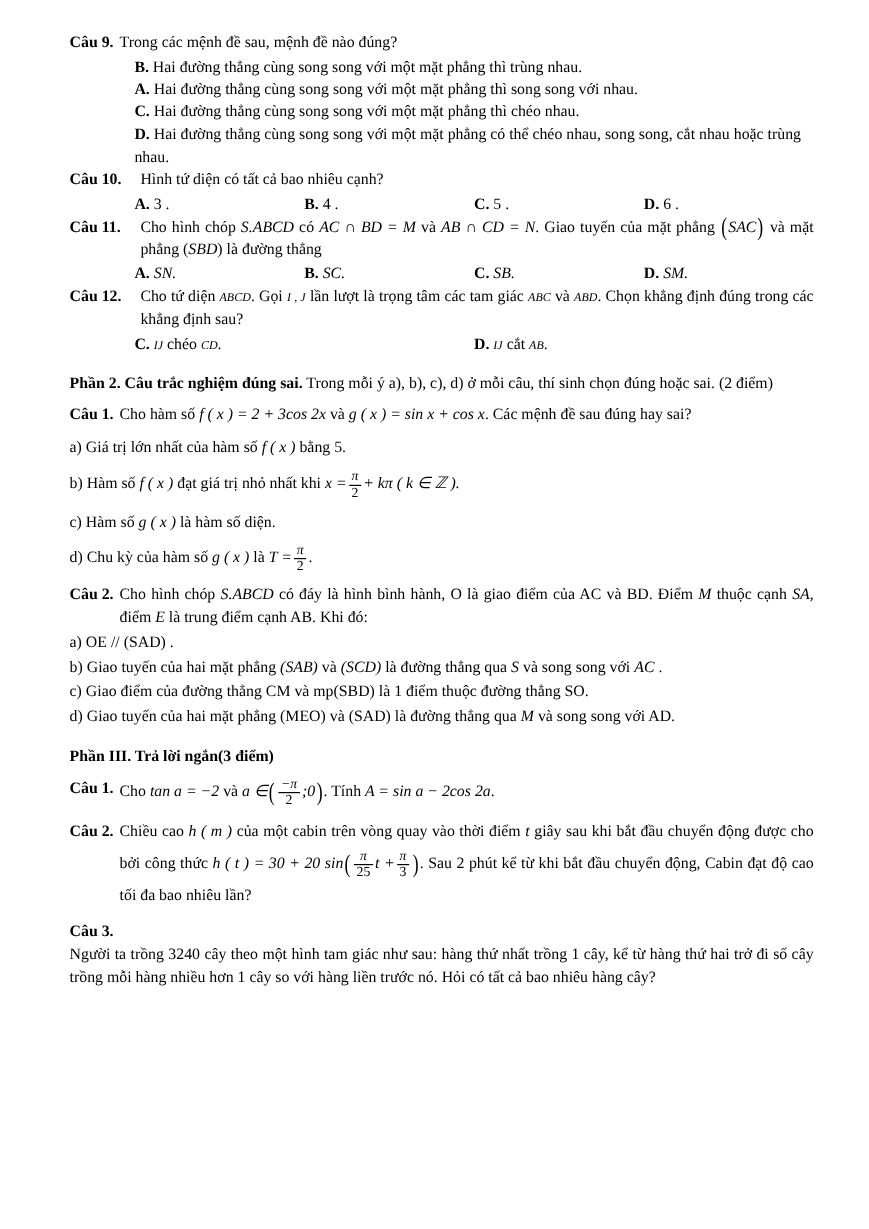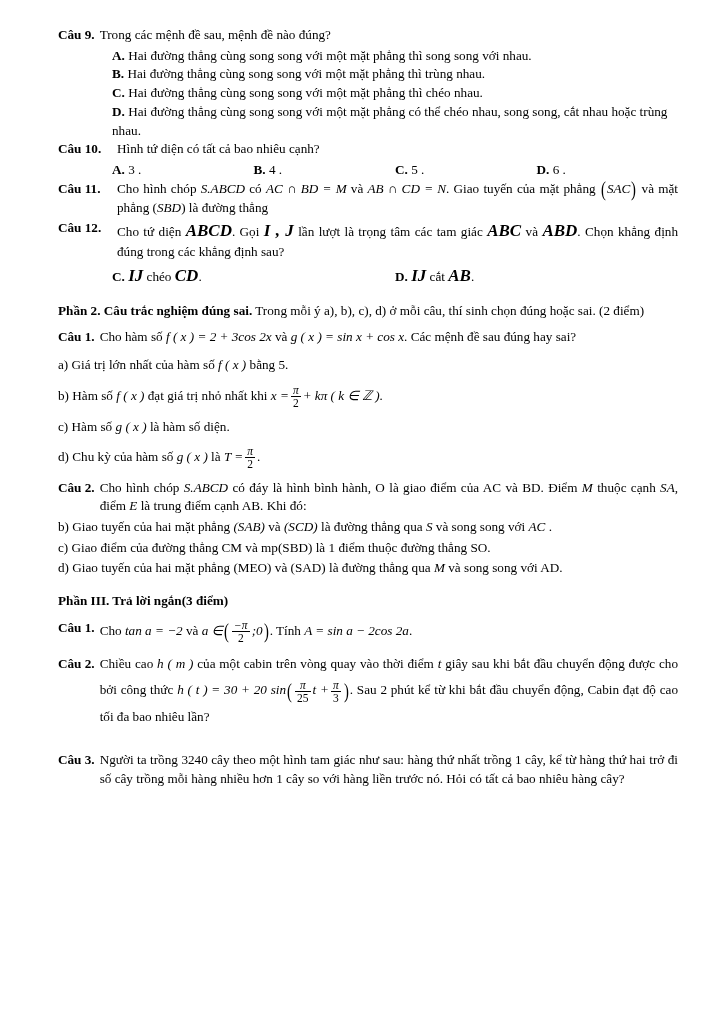--- a/index.html
+++ b/index.html
@@ -49,21 +49,21 @@
     display: flex;
     margin-left: 54px;
   }
   .row4 > div { width: 25%; }
   .row2 {
     display: flex;
     margin-left: 54px;
   }
   .row2 > div { width: 50%; }
   .it { font-style: italic; }
-  .smit { font-size: 17px; font-style: italic; font-weight: bold; }
+  .smit { font-size: 10px; font-style: italic; }
   .sec-head {
     font-weight: bold;
     margin-top: 14px;
   }
   .sec-wrap {
     margin-top: 14px;
     text-align: justify;
   }
   .para {
     margin-top: 9px;
@@ -97,26 +97,26 @@
 </head>
 <body>
 
 <div class="page">
 
   <div class="q-block">
     <span class="q-label">Câu 9.</span>
     <span class="q-body">Trong các mệnh đề sau, mệnh đề nào đúng?</span>
   </div>
   <div class="opt-line">
+    <b>B.</b>
+    <span>Hai đường thẳng cùng song song với một mặt phẳng thì trùng nhau.</span>
+  </div>
+  <div class="opt-line">
     <b>A.</b>
     <span>Hai đường thẳng cùng song song với một mặt phẳng thì song song với nhau.</span>
-  </div>
-  <div class="opt-line">
-    <b>B.</b>
-    <span>Hai đường thẳng cùng song song với một mặt phẳng thì trùng nhau.</span>
   </div>
   <div class="opt-line">
     <b>C.</b>
     <span>Hai đường thẳng cùng song song với một mặt phẳng thì chéo nhau.</span>
   </div>
   <div class="opt-line">
     <b>D.</b>
     <span>Hai đường thẳng cùng song song với một mặt phẳng có thể chéo nhau, song song, cắt nhau hoặc trùng nhau.</span>
   </div>
 
@@ -151,20 +151,38 @@
       <span>có</span>
       <span class="it">AC ∩ BD = M</span>
       <span>và</span>
       <span class="it">AB ∩ CD = N</span><span>. Giao tuyến của mặt phẳng</span>
       <span class="nowrap"><span class="bigparen">(</span><span class="it">SAC</span><span class="bigparen">)</span></span>
       <span>và mặt phẳng</span>
       <span class="nowrap">(<span class="it">SBD</span>)</span>
       <span>là đường thẳng</span>
     </span>
   </div>
+  <div class="row4">
+    <div>
+      <b>A.</b>
+      <span class="it">SN.</span>
+    </div>
+    <div>
+      <b>B.</b>
+      <span class="it">SC.</span>
+    </div>
+    <div>
+      <b>C.</b>
+      <span class="it">SB.</span>
+    </div>
+    <div>
+      <b>D.</b>
+      <span class="it">SM.</span>
+    </div>
+  </div>
 
   <div class="q-block">
     <span class="q-label fixed">Câu 12.</span>
     <span class="q-body">
       <span>Cho tứ diện</span>
       <span class="smit">ABCD</span><span>. Gọi</span>
       <span class="smit">I , J</span>
       <span>lần lượt là trọng tâm các tam giác</span>
       <span class="smit">ABC</span>
       <span>và</span>
@@ -233,20 +251,21 @@
       <span>Cho hình chóp</span>
       <span class="it">S.ABCD</span>
       <span>có đáy là hình bình hành, O là giao điểm của AC và BD. Điểm</span>
       <span class="it">M</span>
       <span>thuộc cạnh</span>
       <span class="it">SA</span><span>, điểm</span>
       <span class="it">E</span>
       <span>là trung điểm cạnh AB. Khi đó:</span>
     </span>
   </div>
+  <div class="para-tight">a) OE // (SAD) .</div>
   <div class="para-tight">
     <span>b) Giao tuyến của hai mặt phẳng</span>
     <span class="it">(SAB)</span>
     <span>và</span>
     <span class="it">(SCD)</span>
     <span>là đường thẳng qua</span>
     <span class="it">S</span>
     <span>và song song với</span>
     <span class="it">AC</span>
     <span>.</span>
@@ -276,18 +295,18 @@
     <span class="q-body">
       <span>Chiều cao</span>
       <span class="it">h ( m )</span>
       <span>của một cabin trên vòng quay vào thời điểm</span>
       <span class="it">t</span>
       <span>giây sau khi bắt đầu chuyển động được cho bởi công thức</span>
       <span class="it">h ( t ) = 30 + 20 sin</span><span class="nowrap"><span class="bigparen">(</span><span class="frac"><span class="num it">π</span><span class="den">25</span></span><span class="it">t +</span><span class="frac"><span class="num it">π</span><span class="den">3</span></span><span class="bigparen">)</span></span><span>. Sau 2 phút kể từ khi bắt đầu chuyển động, Cabin đạt độ cao tối đa bao nhiêu lần?</span>
     </span>
   </div>
 
-  <div class="q-block" style="margin-top:21px;">
+  <div class="q-block" style="margin-top:8px;flex-direction:column;">
     <span class="q-label">Câu 3.</span>
     <span class="q-body">Người ta trồng 3240 cây theo một hình tam giác như sau: hàng thứ nhất trồng 1 cây, kể từ hàng thứ hai trở đi số cây trồng mỗi hàng nhiều hơn 1 cây so với hàng liền trước nó. Hỏi có tất cả bao nhiêu hàng cây?</span>
   </div>
 
 </div>
 
 </body></html>

